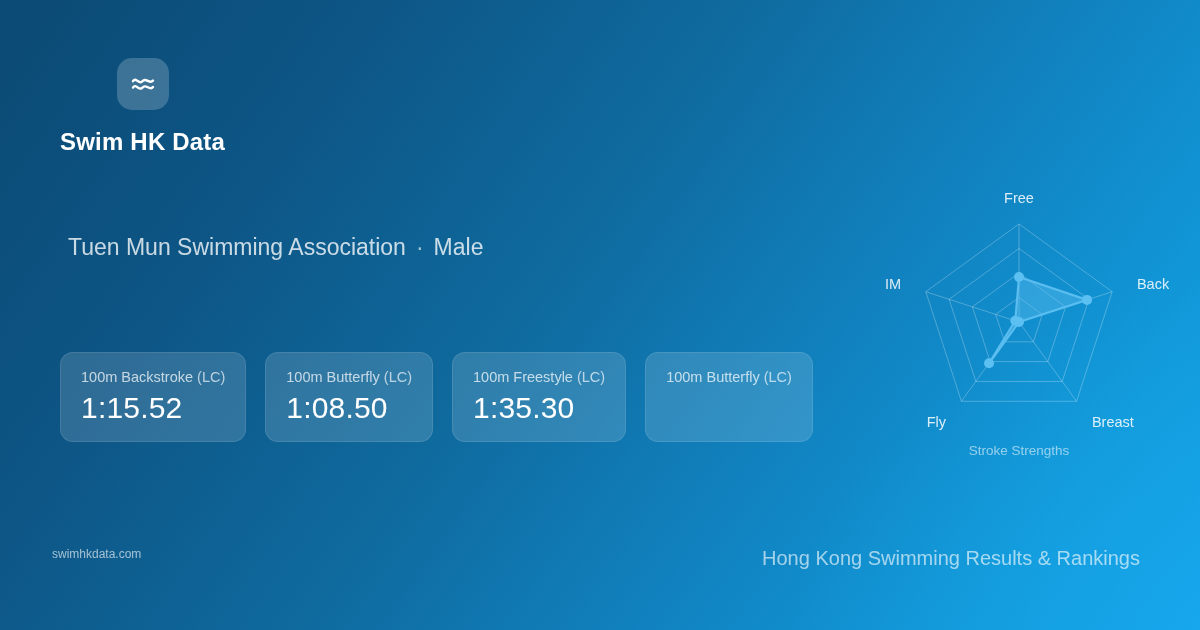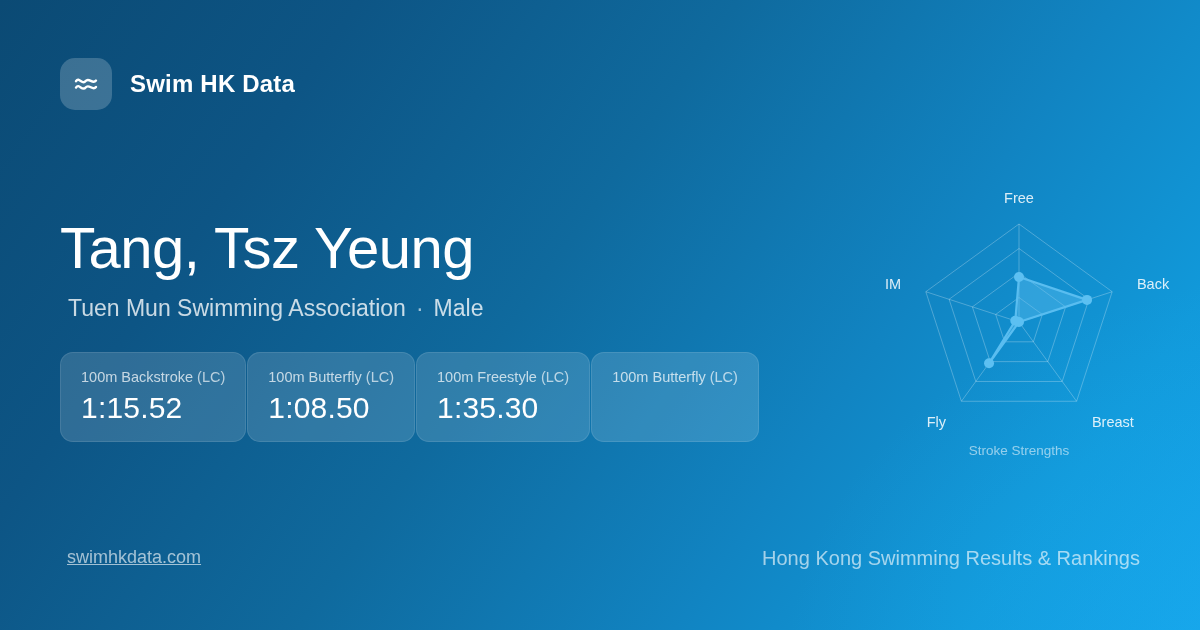--- a/index.html
+++ b/index.html
@@ -39,20 +39,21 @@
   .layer { position: relative; z-index: 2; width: 100%; height: 100%; }
 
   
   .brand {
     position: absolute;
     left: 60px;
     top: 58px;
     display: flex;
     align-items: center;
     gap: 18px;
+    flex-direction: column;
   }
   .brand-logo {
     width: 52px;
     height: 52px;
     border-radius: 15px;
     background: rgba(255,255,255,0.20);
     display: flex;
     align-items: center;
     justify-content: center;
   }
@@ -88,21 +89,21 @@
     padding: 0 10px;
     color: rgba(255,255,255,0.62);
   }
 
   
   .stats {
     position: absolute;
     left: 60px;
     top: 352px;
     display: flex;
-    gap: 1px;
+    gap: 19px;
   }
   .stat-card {
     background: rgba(255,255,255,0.14);
     border: 1px solid rgba(255,255,255,0.10);
     border-radius: 13px;
     padding: 16px 20px 17px 20px;
     box-sizing: border-box;
     min-width: 0;
   }
   .stat-label {
@@ -138,26 +139,25 @@
   }
   .radar-caption {
     fill: rgba(255,255,255,0.55);
     font-family: "Liberation Sans", sans-serif;
     font-size: 13.5px;
   }
 
   
   .footer-left {
     position: absolute;
-    left: 67px;
+    left: 52px;
     top: 547px;
     color: rgba(255,255,255,0.62);
-    font-size: 18px;
-    white-space: nowrap;
-    text-decoration: underline;
+    font-size: 12px;
+    white-space: nowrap;
   }
   .footer-right {
     position: absolute;
     right: 60px;
     top: 547px;
     color: rgba(255,255,255,0.62);
     font-size: 20px;
     white-space: nowrap;
   }
 </style>
@@ -171,21 +171,20 @@
     <span class="brand-logo">
       <svg width="30" height="30" viewBox="0 0 30 30" aria-hidden="true">
         <path d="M5 12.2 C8 7.4, 11.2 16.4, 14.6 12.1 C18 7.8, 21.6 16.0, 25 11.6" fill="none" stroke="#ffffff" stroke-width="2.4" stroke-linecap="round"></path>
         <path d="M5 18.6 C8 13.8, 11.2 22.8, 14.6 18.5 C18 14.2, 21.6 22.4, 25 18.0" fill="none" stroke="#ffffff" stroke-width="2.4" stroke-linecap="round"></path>
       </svg>
     </span>
     <span class="brand-name">Swim HK Data</span>
   </div>
 
   <div class="hero">
-    <h1 class="athlete-name">Tang, Tsz Yeung</h1>
     <p class="athlete-meta">
       <span>Tuen Mun Swimming Association</span><span class="meta-sep">·</span><span>Male</span>
     </p>
   </div>
 
   <div class="stats">
 
     <div class="stat-card">
       <div class="stat-label">
         <span>100m Backstroke</span>

